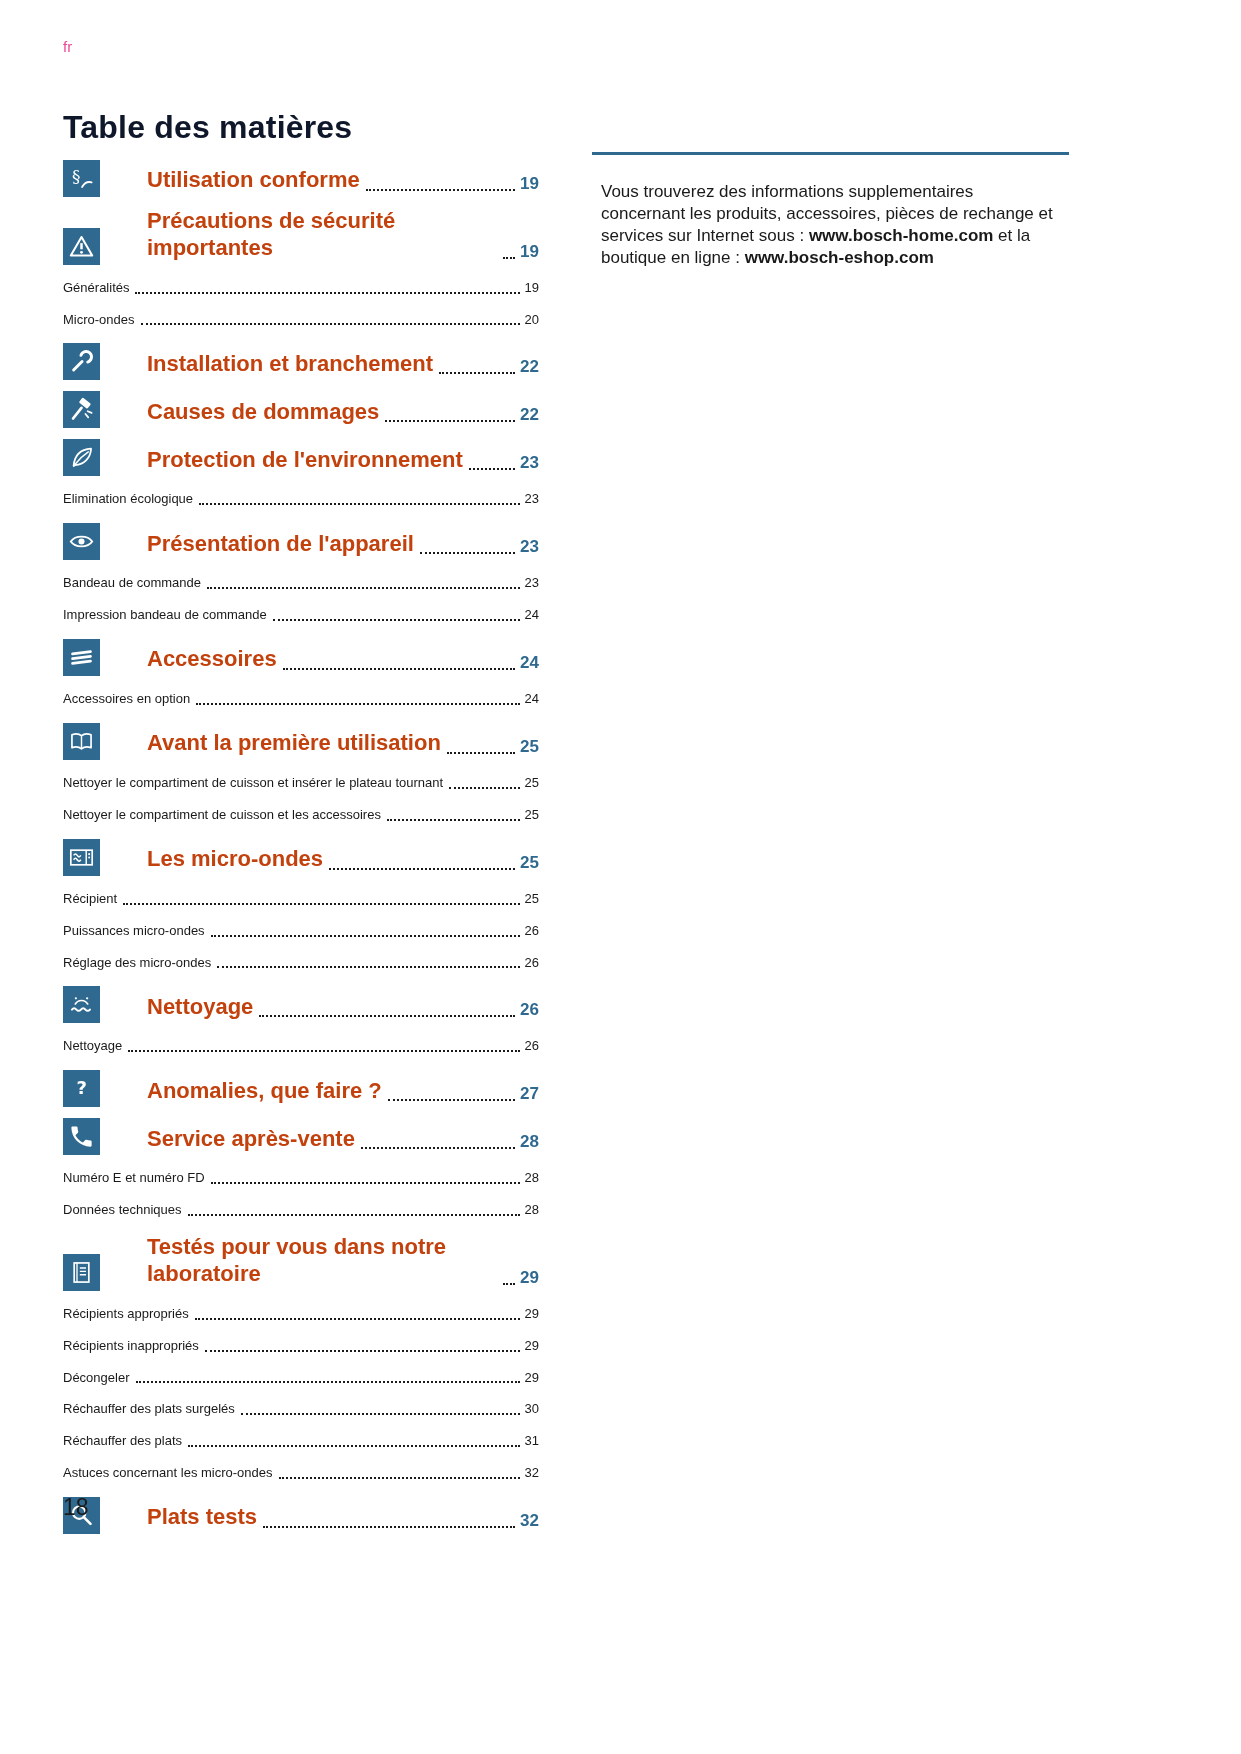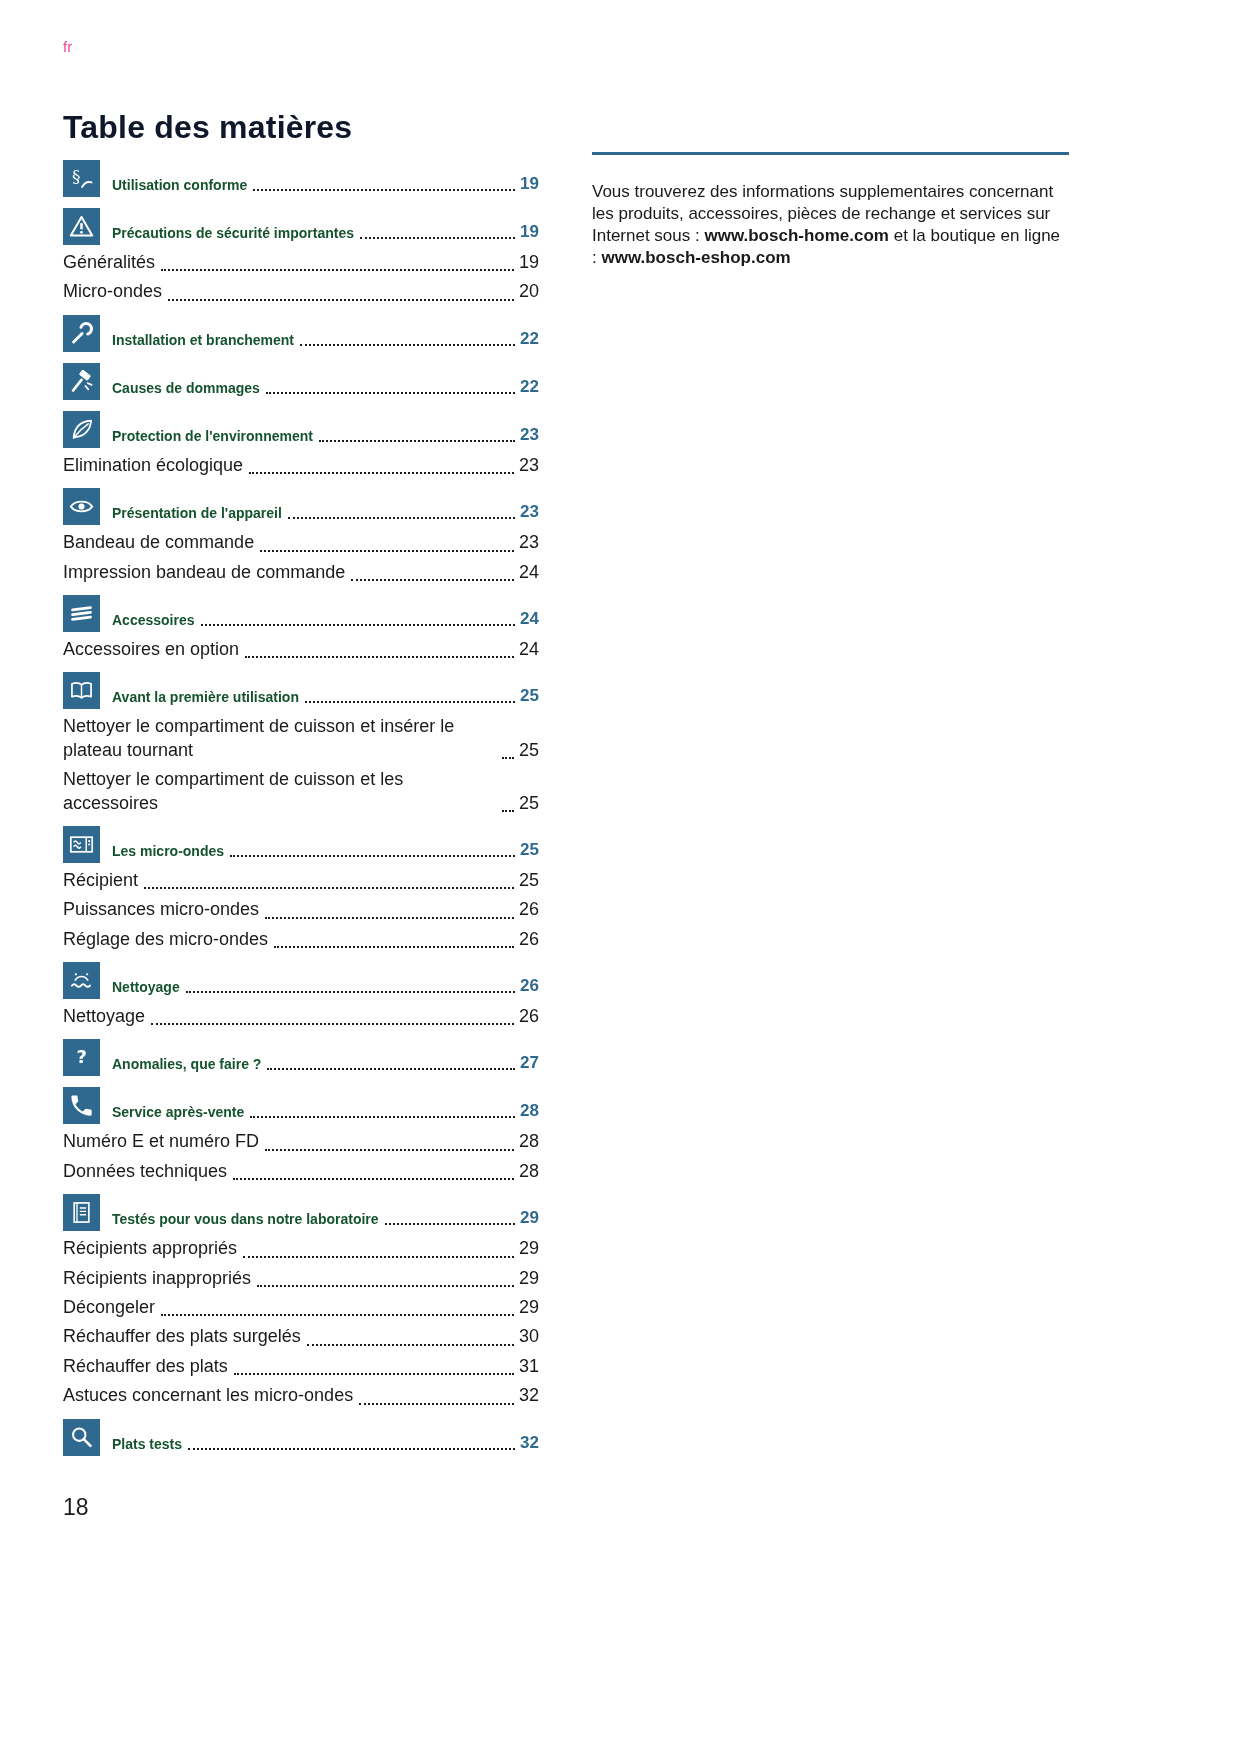--- a/index.html
+++ b/index.html
@@ -19,29 +19,29 @@
   .toc { position: absolute; left: 63px; top: 158px; width: 476px; }
   .section-head { display: flex; align-items: flex-end; margin: 11px 0 3px; }
   .section:first-child .section-head { margin-top: 2px; }
   .icon-box {
     flex: 0 0 37px; width: 37px; height: 37px;
     background: #2f698f; margin-right: 12px;
     display: flex; align-items: center; justify-content: center;
   }
   .icon-box svg { display: block; }
   .head-row { flex: 1; display: flex; align-items: flex-end; padding-bottom: 3px; min-width: 0; }
-  .head-label { color: #14532d; font-weight: bold; font-size: 14px; line-height: 1.22; }
+  .head-label { color: #c2410c; font-weight: bold; font-size: 22px; line-height: 1.22; margin-left: 35px; }
   .leader { flex: 1 1 12px; min-width: 12px; border-bottom: 2.2px dotted #1a1a1a; margin: 0 5px 3px 6px; }
   .head-row .leader { border-bottom-width: 2.6px; }
   .head-page { color: #2f698f; font-weight: bold; font-size: 17px; }
-  .sub-row { display: flex; align-items: flex-end; font-size: 18px; line-height: 1.3; margin: 6px 0; }
+  .sub-row { display: flex; align-items: flex-end; font-size: 13px; line-height: 1.3; margin: 15px 0; }
   .sub-label { min-width: 0; }
   .info-panel { position: absolute; left: 592px; top: 152px; width: 477px; }
   .info-rule { height: 0; border-top: 3px solid #2f698f; margin-bottom: 26px; }
-  .info-text { font-size: 17px; line-height: 1.3; margin: 0; }
+  .info-text { font-size: 17px; line-height: 1.3; margin: 9px; }
   .bold { font-weight: bold; }
   .page-number { position: absolute; left: 63px; top: 1494px; font-size: 23px; }
 </style>
 </head>
 <body>
 
 <div class="lang-tag">fr</div>
 <h1 class="page-title">Table des matières</h1>
 
 <div class="toc">

